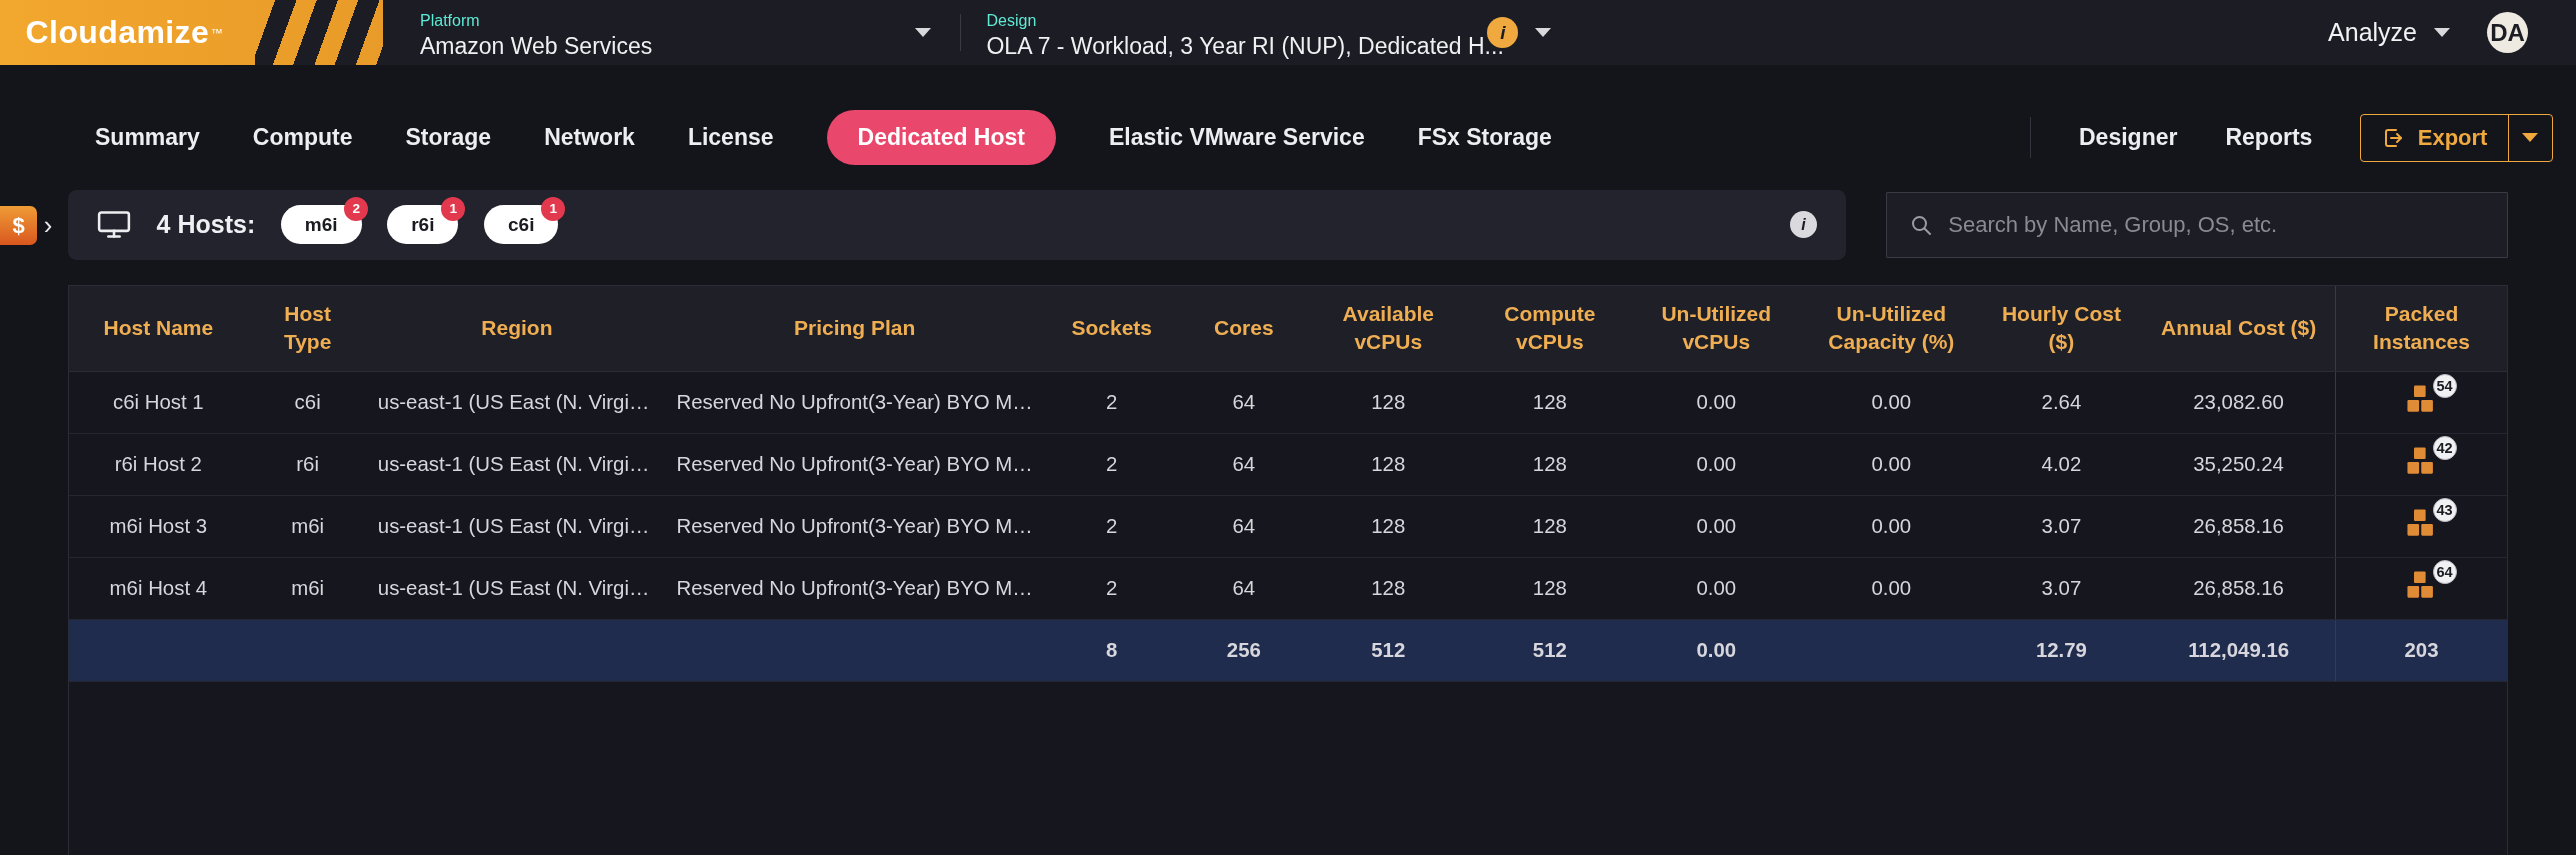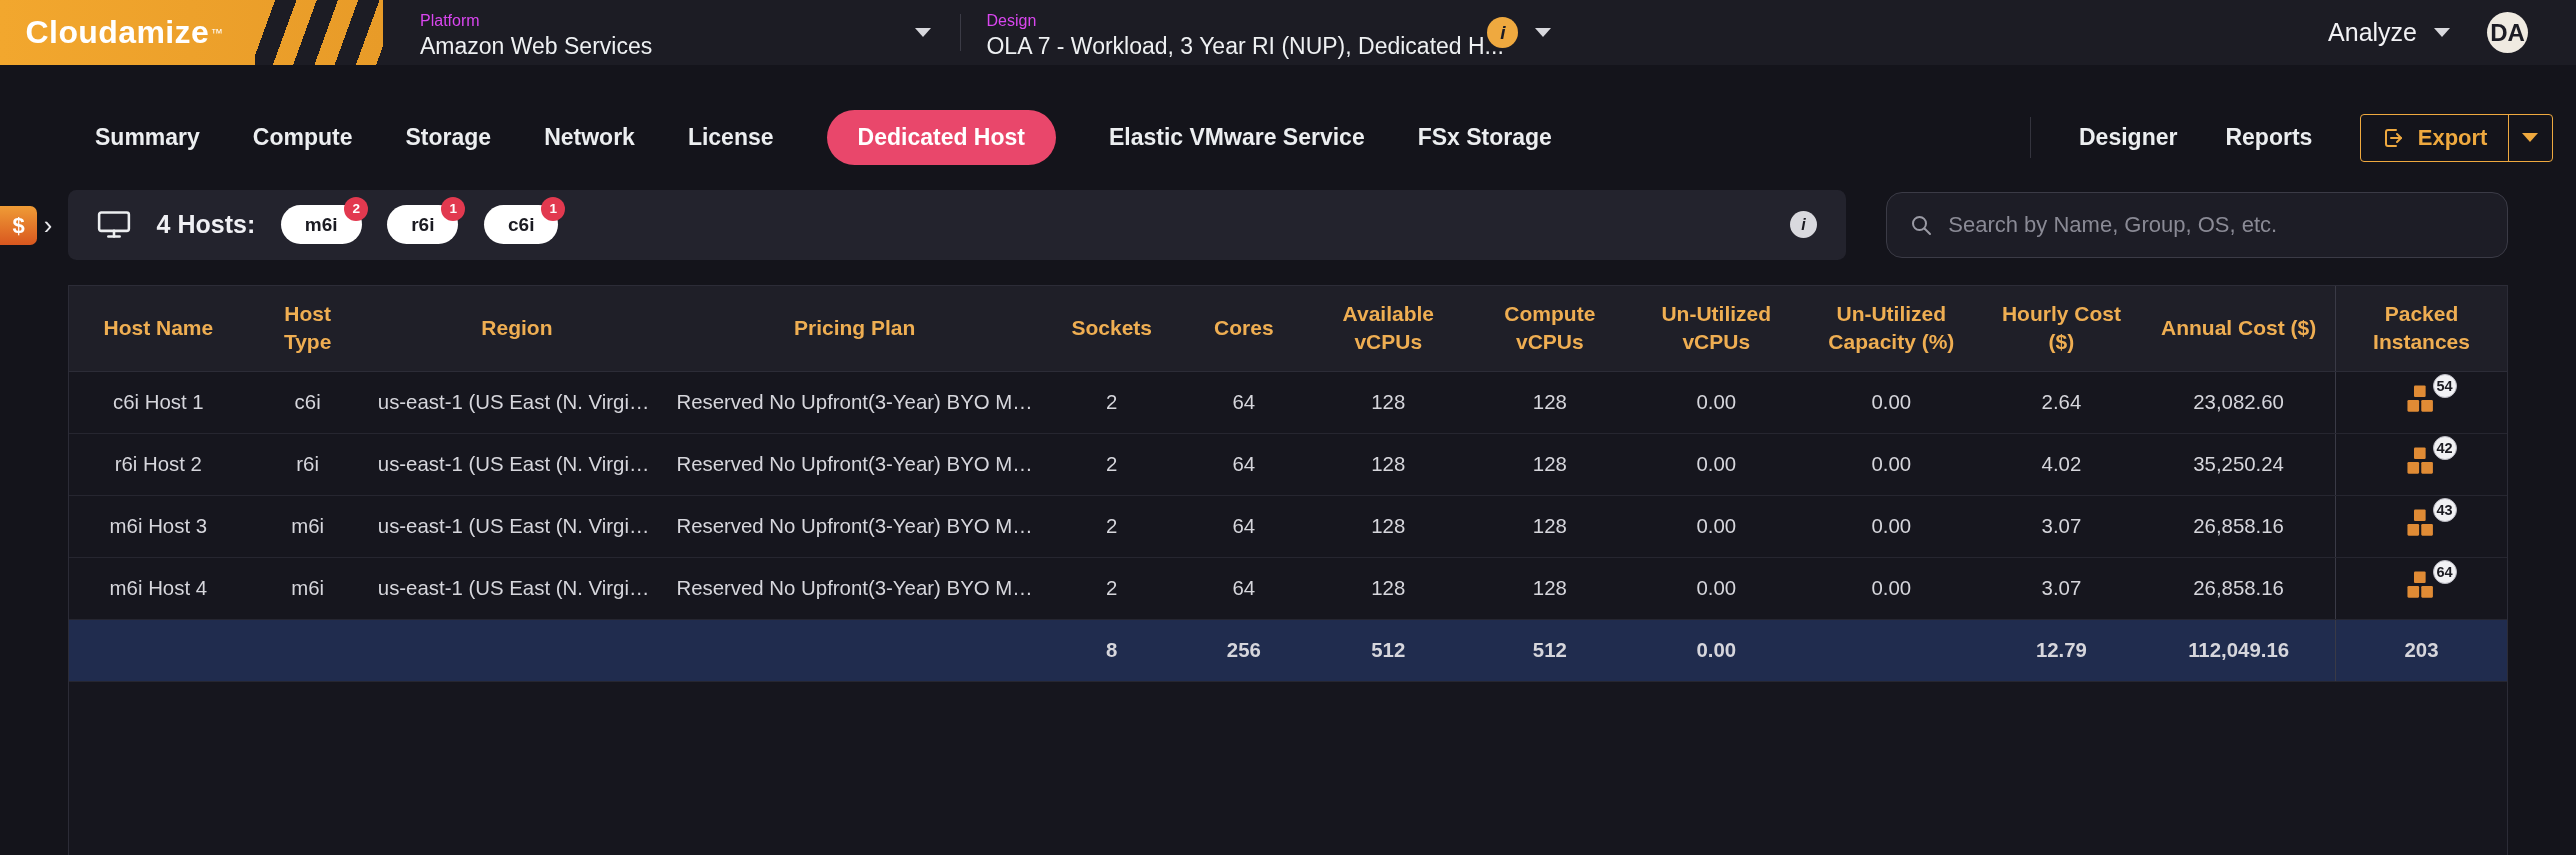--- a/index.html
+++ b/index.html
@@ -23,21 +23,21 @@
     flex: none;
   }
   .logo-text { font-size: 32px; font-weight: bold; color: #ffffff; letter-spacing: 0.4px; }
   .logo-tm { font-size: 12px; color: #ffffff; vertical-align: super; margin-left: 1.7px; }
   .logo-stripes {
     position: absolute; right: 0; top: 0; width: 128px; height: 65px;
     background: repeating-linear-gradient(110deg, transparent 0 19px, #1c1c24 19px 39px);
   }
   .selector { display: flex; align-items: center; margin-left: 37px; }
   .selector-inner { display: flex; flex-direction: column; gap: 3.4px; }
-  .selector-label { font-size: 16px; color: #d946ef; margin-top: 7px; }
+  .selector-label { font-size: 16px; color: #5eead4; margin-top: 7px; }
   .selector-value { font-size: 23px; color: #eef0f2; white-space: nowrap; }
   .caret {
     width: 0; height: 0; margin-left: 31px;
     border-left: 8.5px solid transparent; border-right: 8.5px solid transparent;
     border-top: 9.4px solid #d8d8dd;
   }
   .platform-block { width: 511px; justify-content: space-between; }
   .design-block { width: 477px; justify-content: space-between; margin-left: 25.6px; }
   .vdiv { width: 0.9px; height: 37px; background: #3b3b46; margin-left: 29px; flex: none; }
   .info-badge {
@@ -110,21 +110,21 @@
     font-weight: bold; display: flex; align-items: center; justify-content: center;
     padding: 0 5.1px;
   }
   .info-circle-light {
     margin-left: auto; width: 27px; height: 27px; border-radius: 50%;
     background: #d9d9de; color: #1b1b22; font-size: 16px; font-weight: bold; font-style: italic;
     display: flex; align-items: center; justify-content: center; cursor: pointer; flex: none;
   }
   .search-box {
     width: 622px; height: 66px; background: #1d1d26; border: 0.9px solid #3b3b46;
-    border-radius: 16px; display: flex; align-items: center; padding: 0 22px; gap: 15.3px;
+    border-radius: 1px; display: flex; align-items: center; padding: 0 22px; gap: 15.3px;
     flex: none;
   }
   .search-input {
     flex: 1; background: transparent; border: none; outline: none;
     font-size: 22px; color: #e6e6ea; font-family: "Liberation Sans", sans-serif;
   }
   .search-input::placeholder { color: #8a8a95; }
 
   
   .table-panel {

